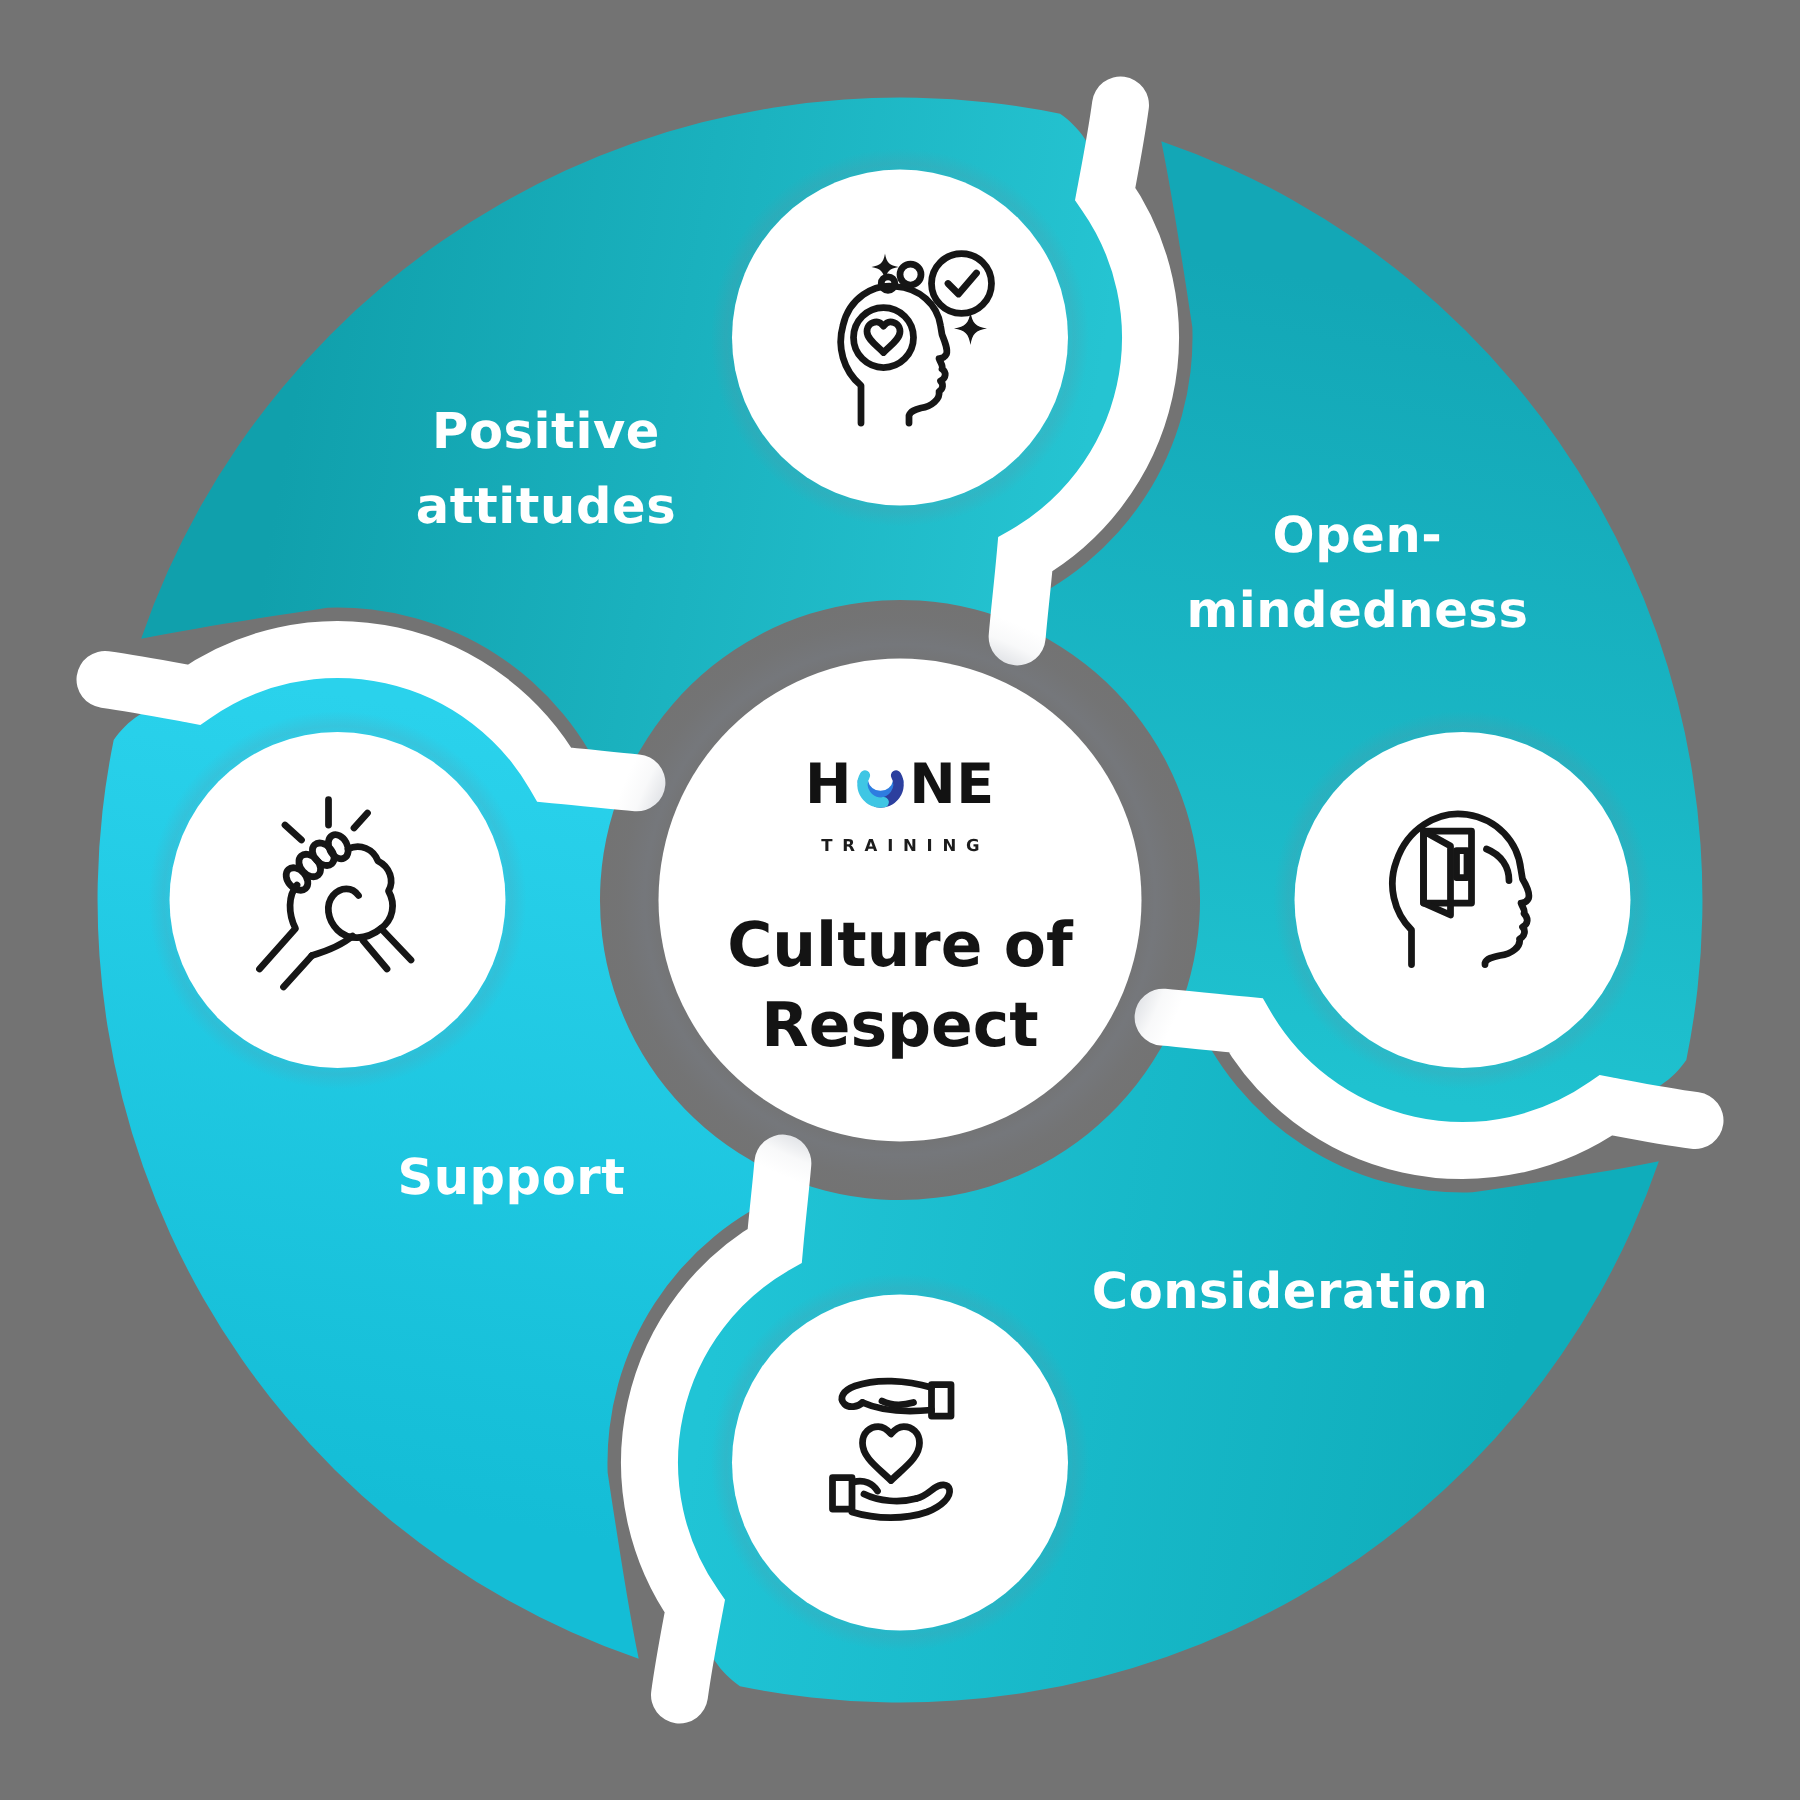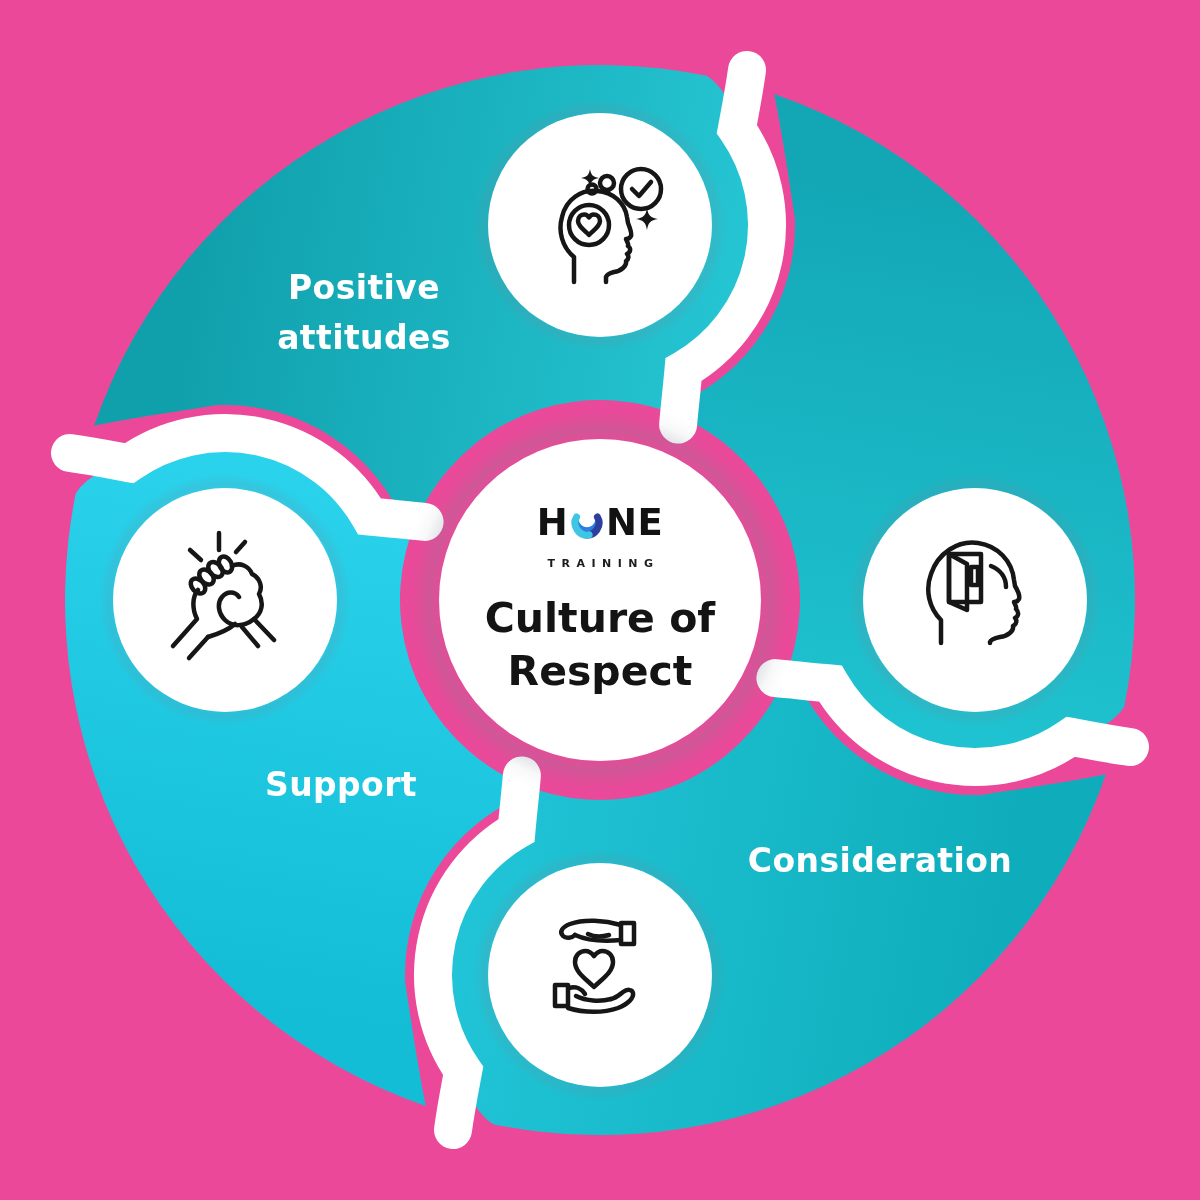--- a/index.html
+++ b/index.html
@@ -1,32 +1,32 @@
 <!DOCTYPE html>
 <html><head>
 <meta charset="utf-8">
 <style>
   html,body{margin:0;padding:0;background:#ffffff;}
-  .stage{position:relative;width:1200px;height:1200px;background:#ec4899;overflow:hidden;
+  .stage{position:relative;width:1200px;height:1200px;background:#737373;overflow:hidden;
          font-family:"DejaVu Sans", sans-serif;}
   .stage svg.diagram{position:absolute;left:0;top:0;}
   .seg-label{position:absolute;transform:translate(-50%,-50%);color:#ffffff;font-weight:800;
              font-size:33px;line-height:1.52;letter-spacing:.4px;text-align:center;white-space:nowrap;}
   .label-pa{left:364px;top:313px;}
   .label-om{left:905px;top:382px;}
   .label-su{left:293px;top:785px;margin-left:48px;}
-  .label-co{left:880px;top:861px;}
+  .label-co{left:860px;top:861px;}
   .center-block{position:absolute;left:600px;top:504px;transform:translateX(-50%);width:340px;
                 text-align:center;}
   .brand{display:flex;align-items:center;justify-content:center;font-size:37px;font-weight:800;
          color:#121212;letter-spacing:.5px;line-height:1;}
   .brand .o-swirl{margin:0 2px;display:block;}
   .brand-sub{margin-top:16px;font-size:11px;font-weight:700;color:#1c1c1c;letter-spacing:6.5px;
              padding-left:7px;}
-  .center-title{margin-top:22px;font-size:41px;font-weight:800;color:#141414;line-height:1.3;}
+  .center-title{margin-top:34px;font-size:41px;font-weight:800;color:#141414;line-height:1.3;}
 </style>
 </head>
 <body>
 
 <div class="stage">
 
   <svg class="diagram" width="1200" height="1200" viewBox="0 0 1200 1200">
     <defs>
       <path id="segShape" d="M 94.1 425.8
         A 535 535 0 0 1 706.7 75.8
@@ -150,20 +150,24 @@
     </g>
 
     <circle cx="600" cy="600" r="200" fill="url(#centerShadow)"></circle>
     <circle cx="600" cy="600" r="161" fill="#ffffff"></circle>
   </svg>
 
   <div class="seg-label label-pa">
     <div>Positive</div>
     <div>attitudes</div>
   </div>
+  <div class="seg-label label-om">
+    <div>Open-</div>
+    <div>mindedness</div>
+  </div>
   <div class="seg-label label-su">
     <div>Support</div>
   </div>
   <div class="seg-label label-co">
     <div>Consideration</div>
   </div>
 
   <div class="center-block">
     <div class="brand">
       <span>H</span>

